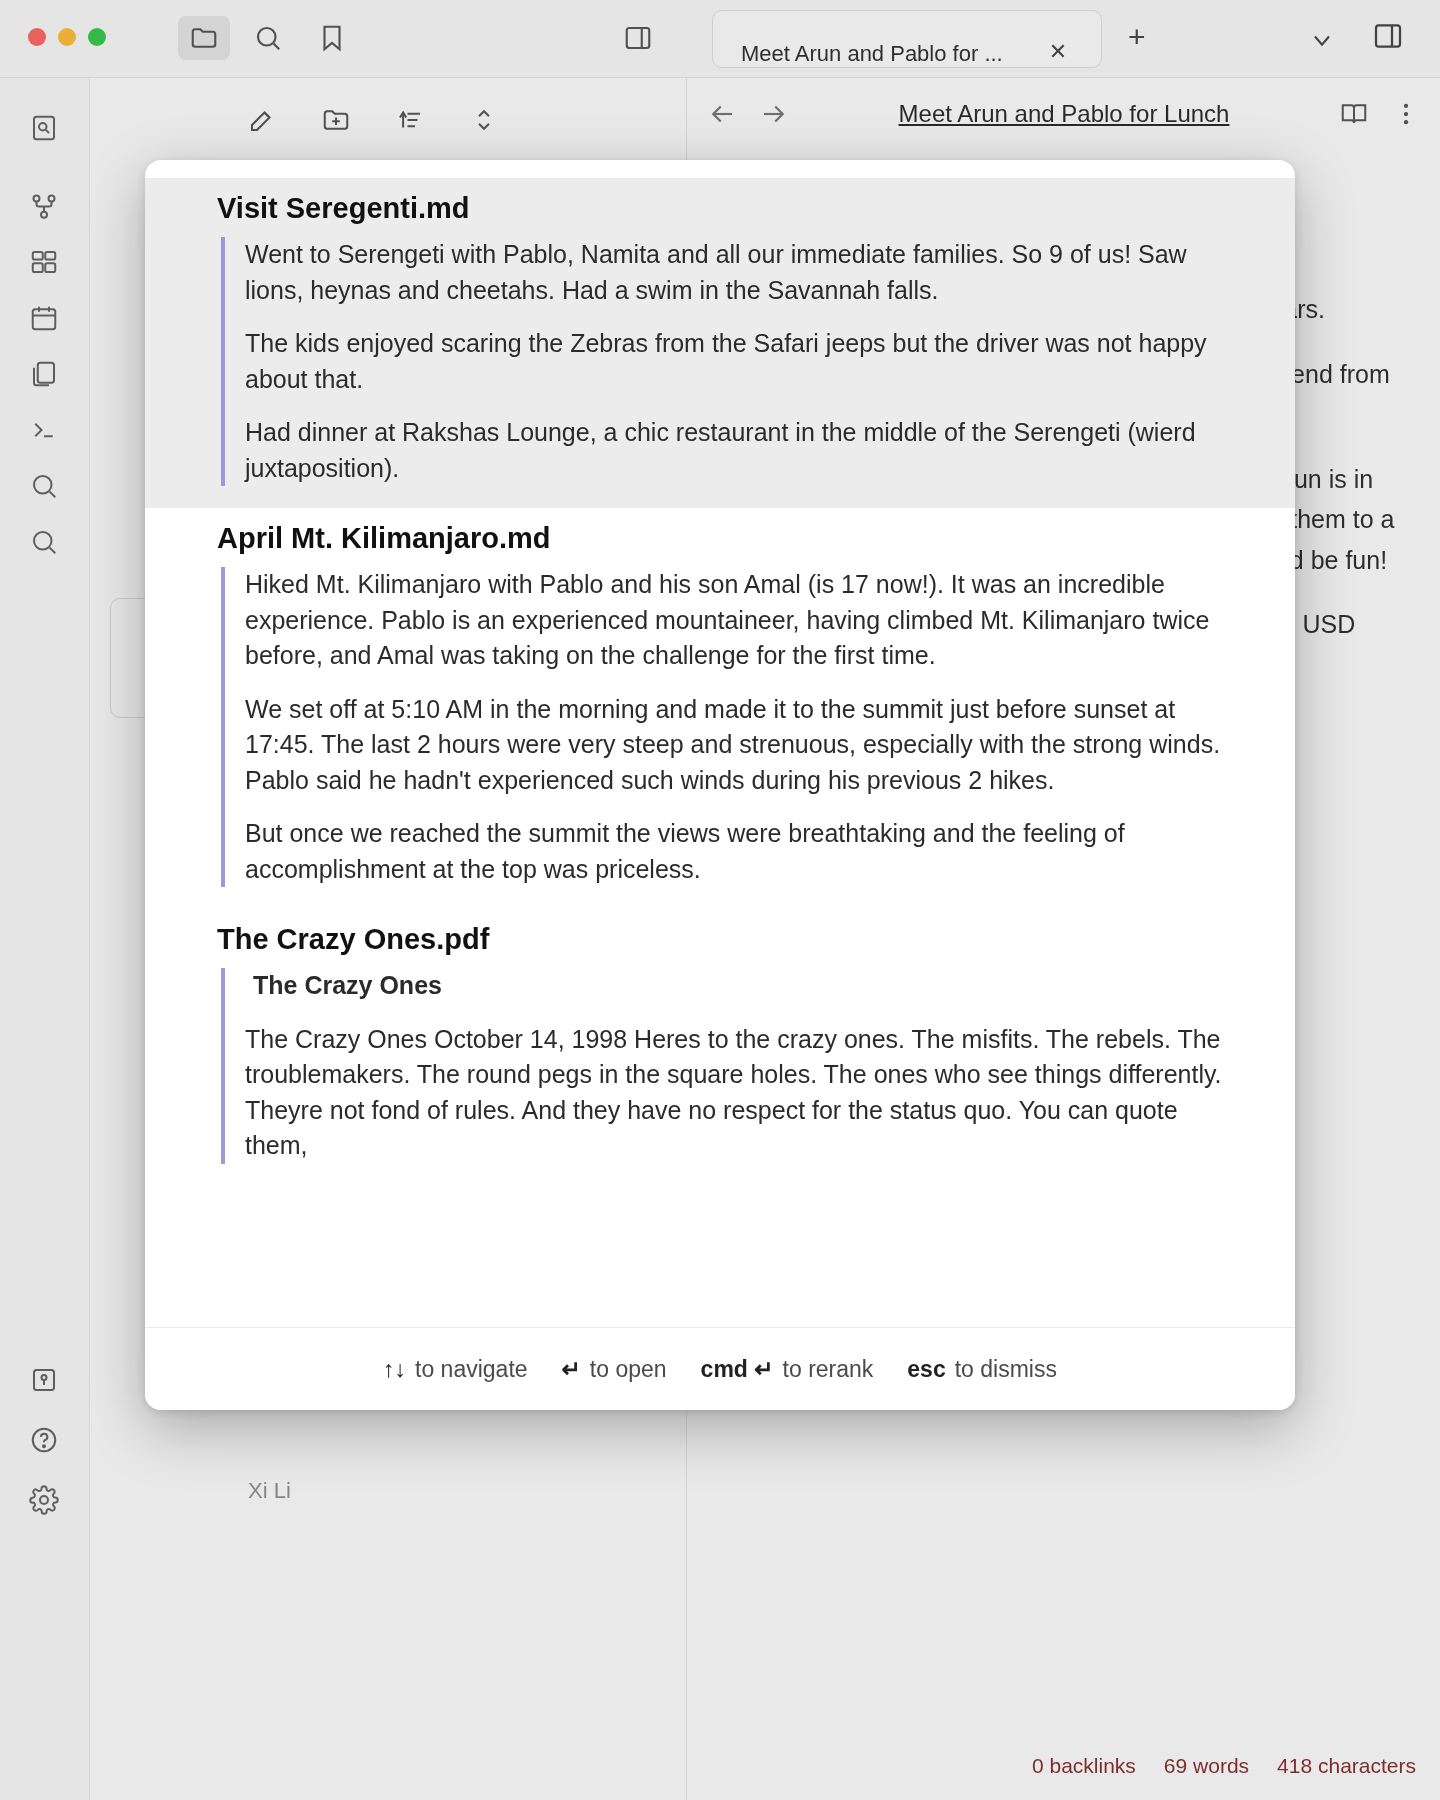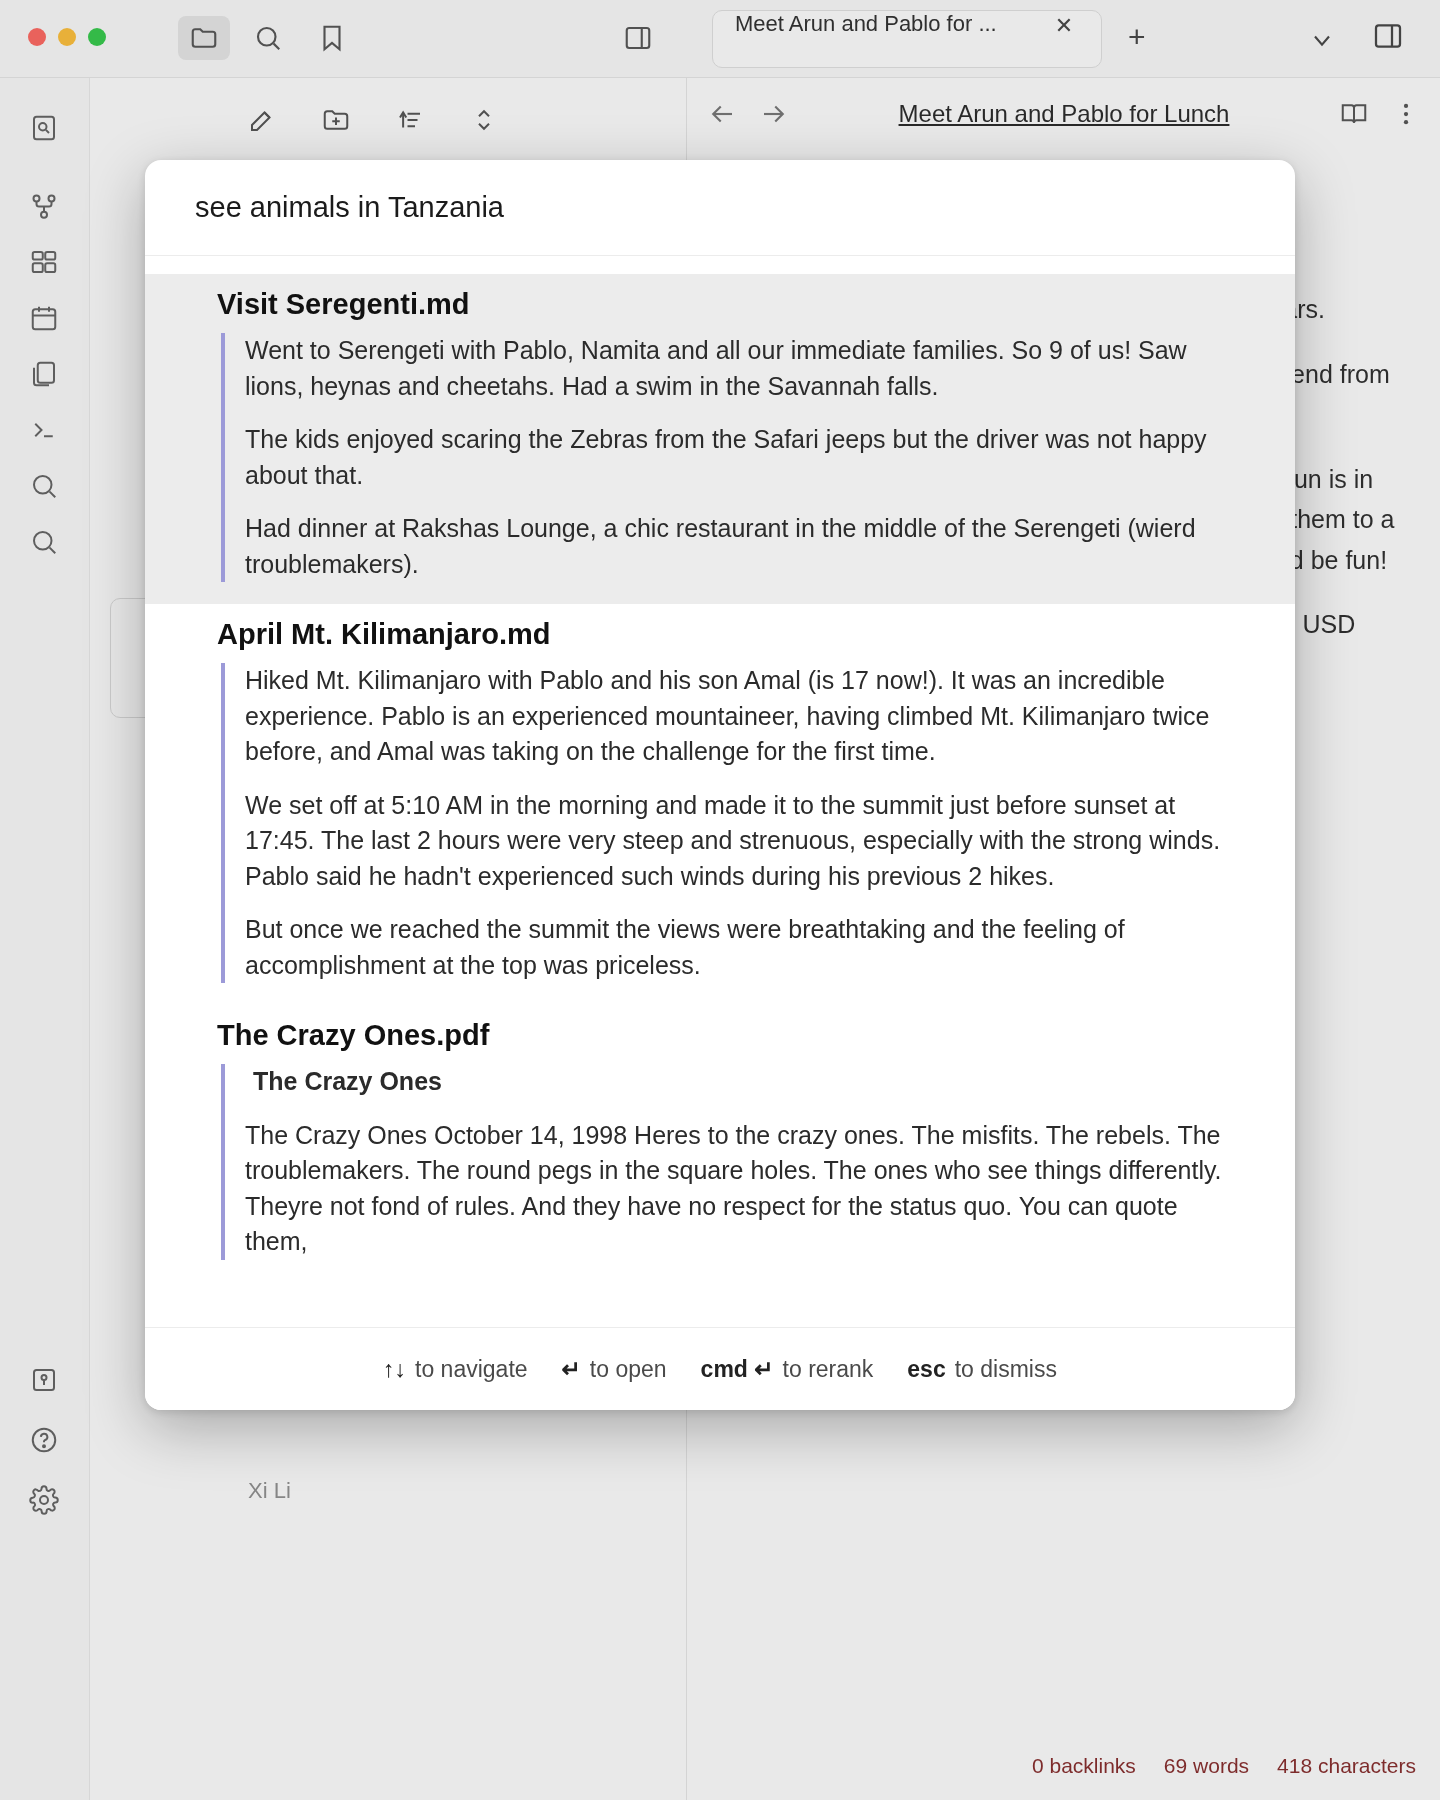--- a/index.html
+++ b/index.html
@@ -73,22 +73,22 @@
     position: absolute;
     top: 10px;
     left: 712px;
     width: 390px;
     height: 58px;
     background: #ffffff;
     border: 1px solid #e0e0e0;
     border-radius: 10px;
     box-sizing: border-box;
     display: flex;
-    align-items: flex-start;
-    padding: 0 22px;
+    align-items: flex-end;
+    padding: 0 28px;
   }
   .tab-title {
     flex: 1;
     font-size: 22px;
     color: #222;
     white-space: nowrap;
     overflow: hidden;
     text-overflow: ellipsis;
   }
   .tab-close {
@@ -543,32 +543,29 @@
     <div class="status-bar">
       <span>0 backlinks</span>
       <span>69 words</span>
       <span>418 characters</span>
     </div>
   </div>
 
   <div class="scrim"></div>
 
   <div class="modal">
-    <div class="modal-search">
-      <input class="modal-search-input" type="text" value="see animals in Tanzania" style="">
-    </div>
 
     <div class="results">
 
       <div class="result selected">
         <div class="result-title">Visit Seregenti.md</div>
         <div class="snippet">
           <p>Went to Serengeti with Pablo, Namita and all our immediate families. So 9 of us! Saw lions, heynas and cheetahs. Had a swim in the Savannah falls.</p>
           <p>The kids enjoyed scaring the Zebras from the Safari jeeps but the driver was not happy about that.</p>
-          <p>Had dinner at Rakshas Lounge, a chic restaurant in the middle of the Serengeti (wierd troublemakers).</p>
+          <p>Had dinner at Rakshas Lounge, a chic restaurant in the middle of the Serengeti (wierd juxtaposition).</p>
         </div>
       </div>
 
       <div class="result">
         <div class="result-title">April Mt. Kilimanjaro.md</div>
         <div class="snippet">
           <p>Hiked Mt. Kilimanjaro with Pablo and his son Amal (is 17 now!). It was an incredible experience. Pablo is an experienced mountaineer, having climbed Mt. Kilimanjaro twice before, and Amal was taking on the challenge for the first time.</p>
           <p>We set off at 5:10 AM in the morning and made it to the summit just before sunset at 17:45. The last 2 hours were very steep and strenuous, especially with the strong winds. Pablo said he hadn't experienced such winds during his previous 2 hikes.</p>
           <p>But once we reached the summit the views were breathtaking and the feeling of accomplishment at the top was priceless.</p>
         </div>

